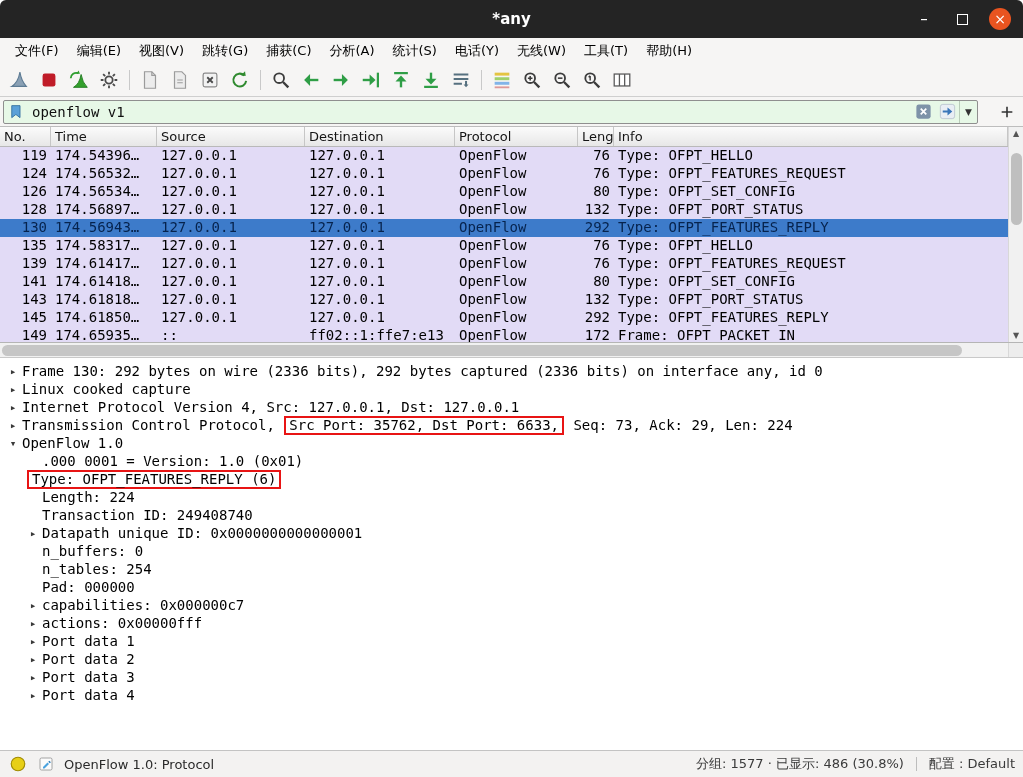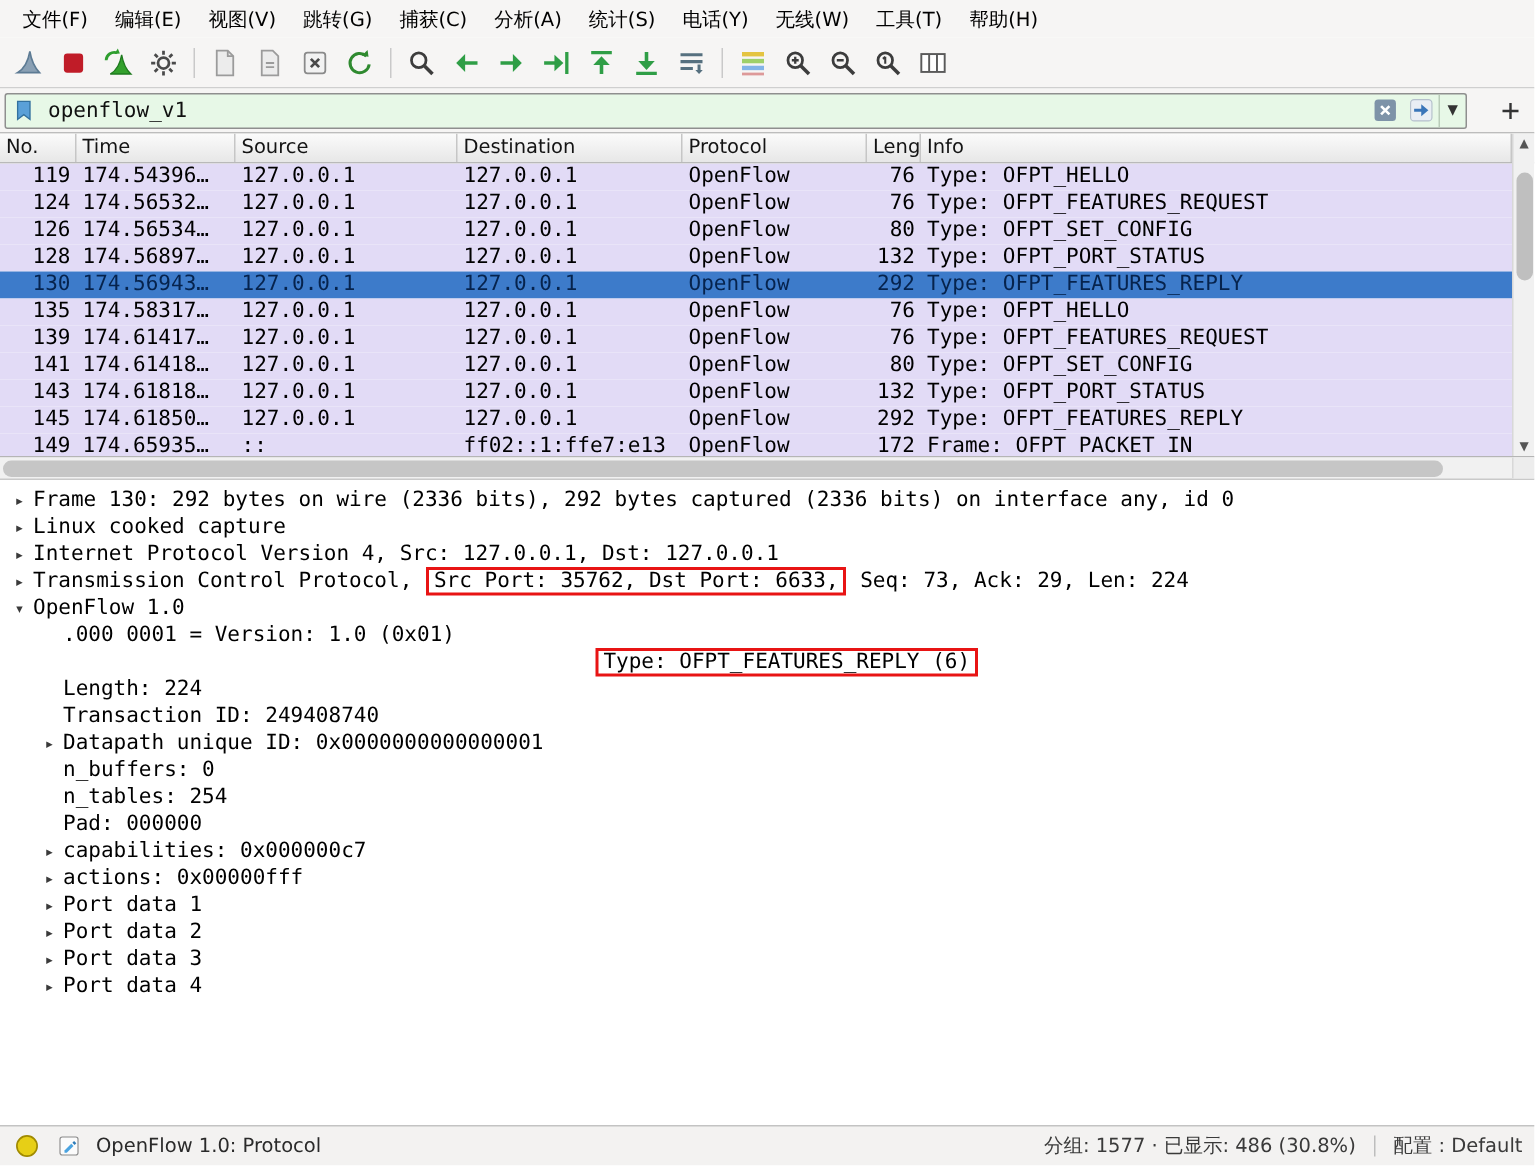--- a/index.html
+++ b/index.html
@@ -60,20 +60,30 @@
 .sico{width:20px;height:20px;display:flex;align-items:center;justify-content:center}
 .sico svg{width:18px;height:18px}
 .sb-right{margin-left:auto;display:flex;align-items:center;gap:12px;color:#3a3a3a}
 .sb-sep{width:1px;height:14px;background:#bdbdbd}
 </style>
 </head>
 <body>
 
 <div class="app">
 
+  <div class="titlebar">
+    <div class="title">*any</div>
+    <div class="winbtns">
+      <div class="wbtn">–</div>
+      <div class="wbtn">
+          <span class="maxsq"></span>
+        </div>
+      <div class="wbtn close">×</div>
+    </div>
+  </div>
 
   <div class="menubar">
       <span class="menu-item">文件(F)</span>
       <span class="menu-item">编辑(E)</span>
       <span class="menu-item">视图(V)</span>
       <span class="menu-item">跳转(G)</span>
       <span class="menu-item">捕获(C)</span>
       <span class="menu-item">分析(A)</span>
       <span class="menu-item">统计(S)</span>
       <span class="menu-item">电话(Y)</span>
@@ -373,21 +383,21 @@
     <span class="hcorner"></span>
   </div>
 
   <div class="details">
       <div class="dline" style="padding-left: 4px;"><span class="expander">▸</span><span class="dtext">Frame 130: 292 bytes on wire (2336 bits), 292 bytes captured (2336 bits) on interface any, id 0</span></div>
       <div class="dline" style="padding-left: 4px;"><span class="expander">▸</span><span class="dtext">Linux cooked capture</span></div>
       <div class="dline" style="padding-left: 4px;"><span class="expander">▸</span><span class="dtext">Internet Protocol Version 4, Src: 127.0.0.1, Dst: 127.0.0.1</span></div>
       <div class="dline" style="padding-left: 4px;"><span class="expander">▸</span><span class="dtext">Transmission Control Protocol, </span><span class="redbox">Src Port: 35762, Dst Port: 6633,</span><span class="dtext"> Seq: 73, Ack: 29, Len: 224</span></div>
       <div class="dline" style="padding-left: 4px;"><span class="expander">▾</span><span class="dtext">OpenFlow 1.0</span></div>
       <div class="dline" style="padding-left: 24px;"><span class="expander"></span><span class="dtext">.000 0001 = Version: 1.0 (0x01)</span></div>
-      <div class="dline" style="padding-left: 8px; justify-content: center;"><span class="expander"></span><span class="redbox">Type: OFPT_FEATURES_REPLY (6)</span></div>
+      <div class="dline" style="padding-left: 8px;"><span class="expander"></span><span class="redbox">Type: OFPT_FEATURES_REPLY (6)</span></div>
       <div class="dline" style="padding-left: 24px;"><span class="expander"></span><span class="dtext">Length: 224</span></div>
       <div class="dline" style="padding-left: 24px;"><span class="expander"></span><span class="dtext">Transaction ID: 249408740</span></div>
       <div class="dline" style="padding-left: 24px;"><span class="expander">▸</span><span class="dtext">Datapath unique ID: 0x0000000000000001</span></div>
       <div class="dline" style="padding-left: 24px; text-align: center;"><span class="expander"></span><span class="dtext">n_buffers: 0</span></div>
       <div class="dline" style="padding-left: 24px;"><span class="expander"></span><span class="dtext">n_tables: 254</span></div>
       <div class="dline" style="padding-left: 24px;"><span class="expander"></span><span class="dtext">Pad: 000000</span></div>
       <div class="dline" style="padding-left: 24px;"><span class="expander">▸</span><span class="dtext">capabilities: 0x000000c7</span></div>
       <div class="dline" style="padding-left: 24px;"><span class="expander">▸</span><span class="dtext">actions: 0x00000fff</span></div>
       <div class="dline" style="padding-left: 24px;"><span class="expander">▸</span><span class="dtext">Port data 1</span></div>
       <div class="dline" style="padding-left: 24px;"><span class="expander">▸</span><span class="dtext">Port data 2</span></div>

